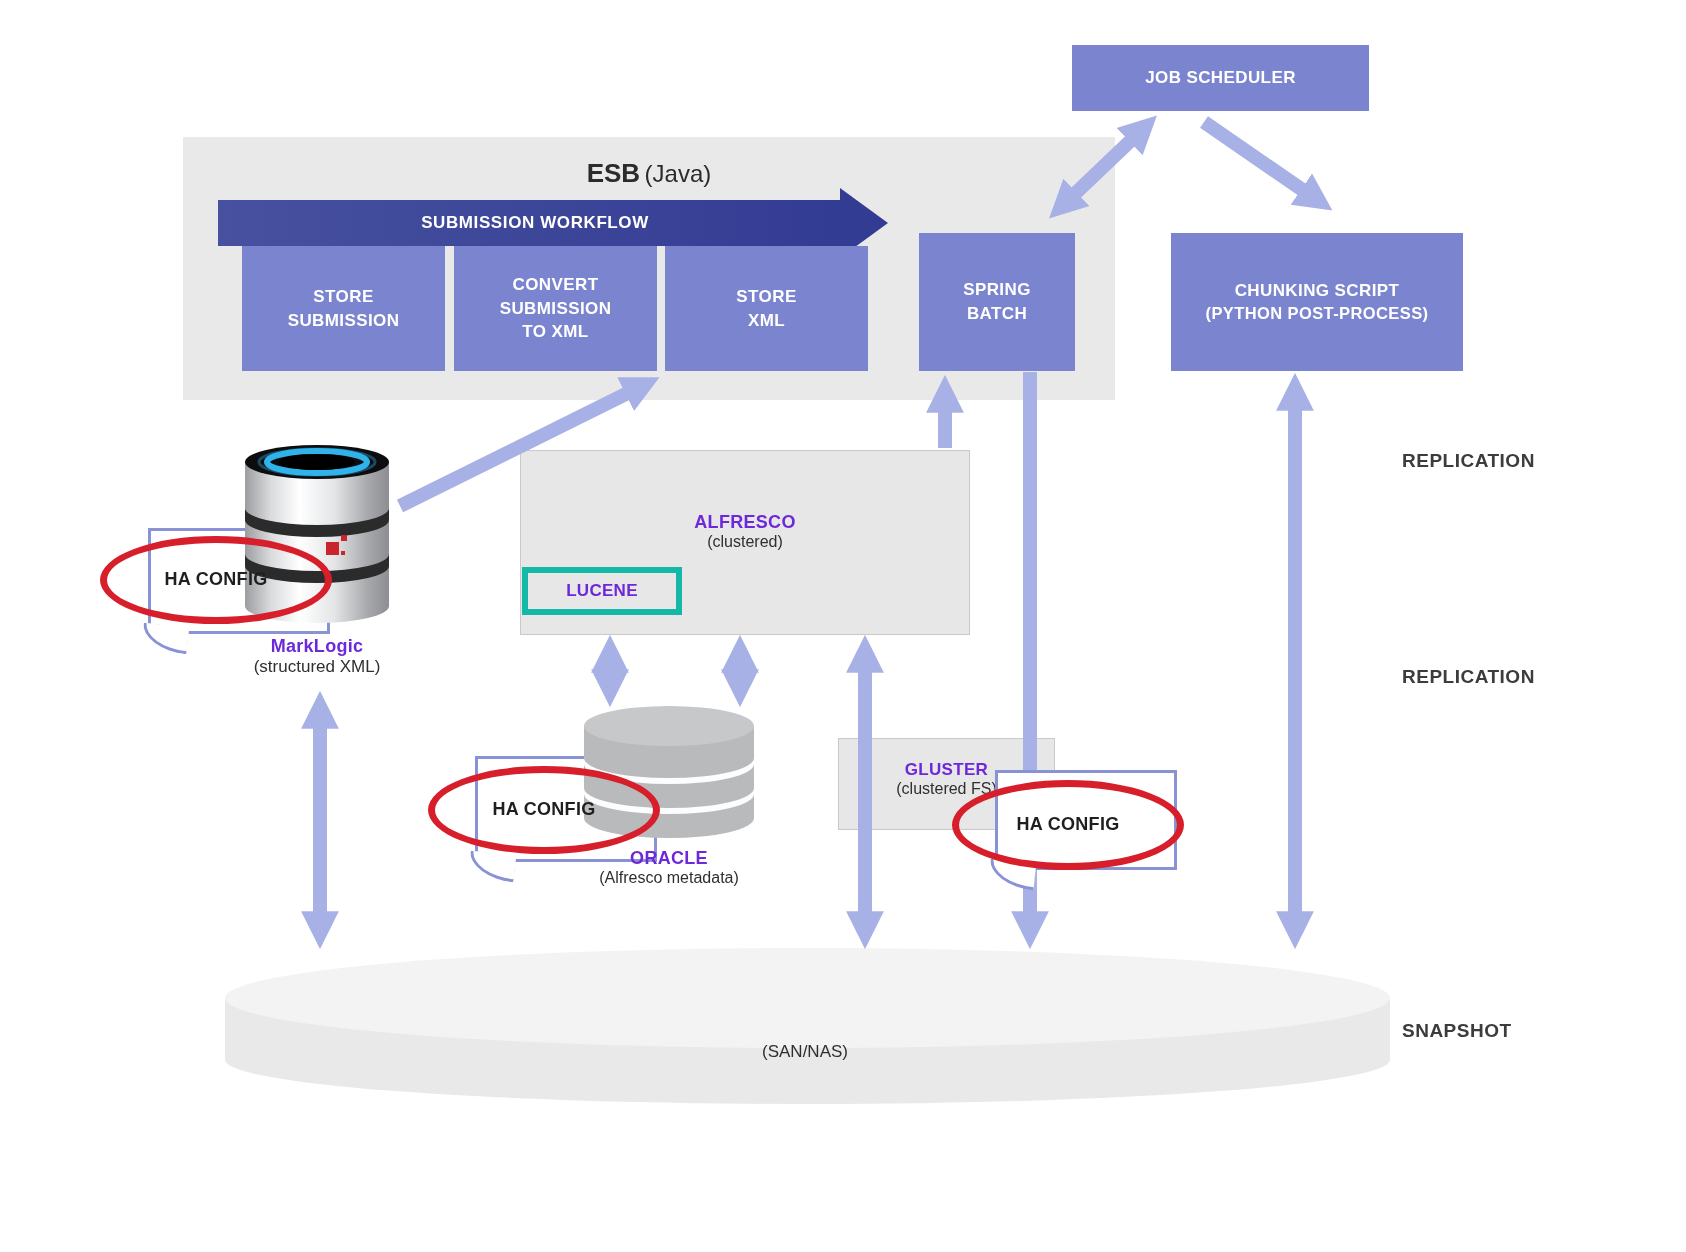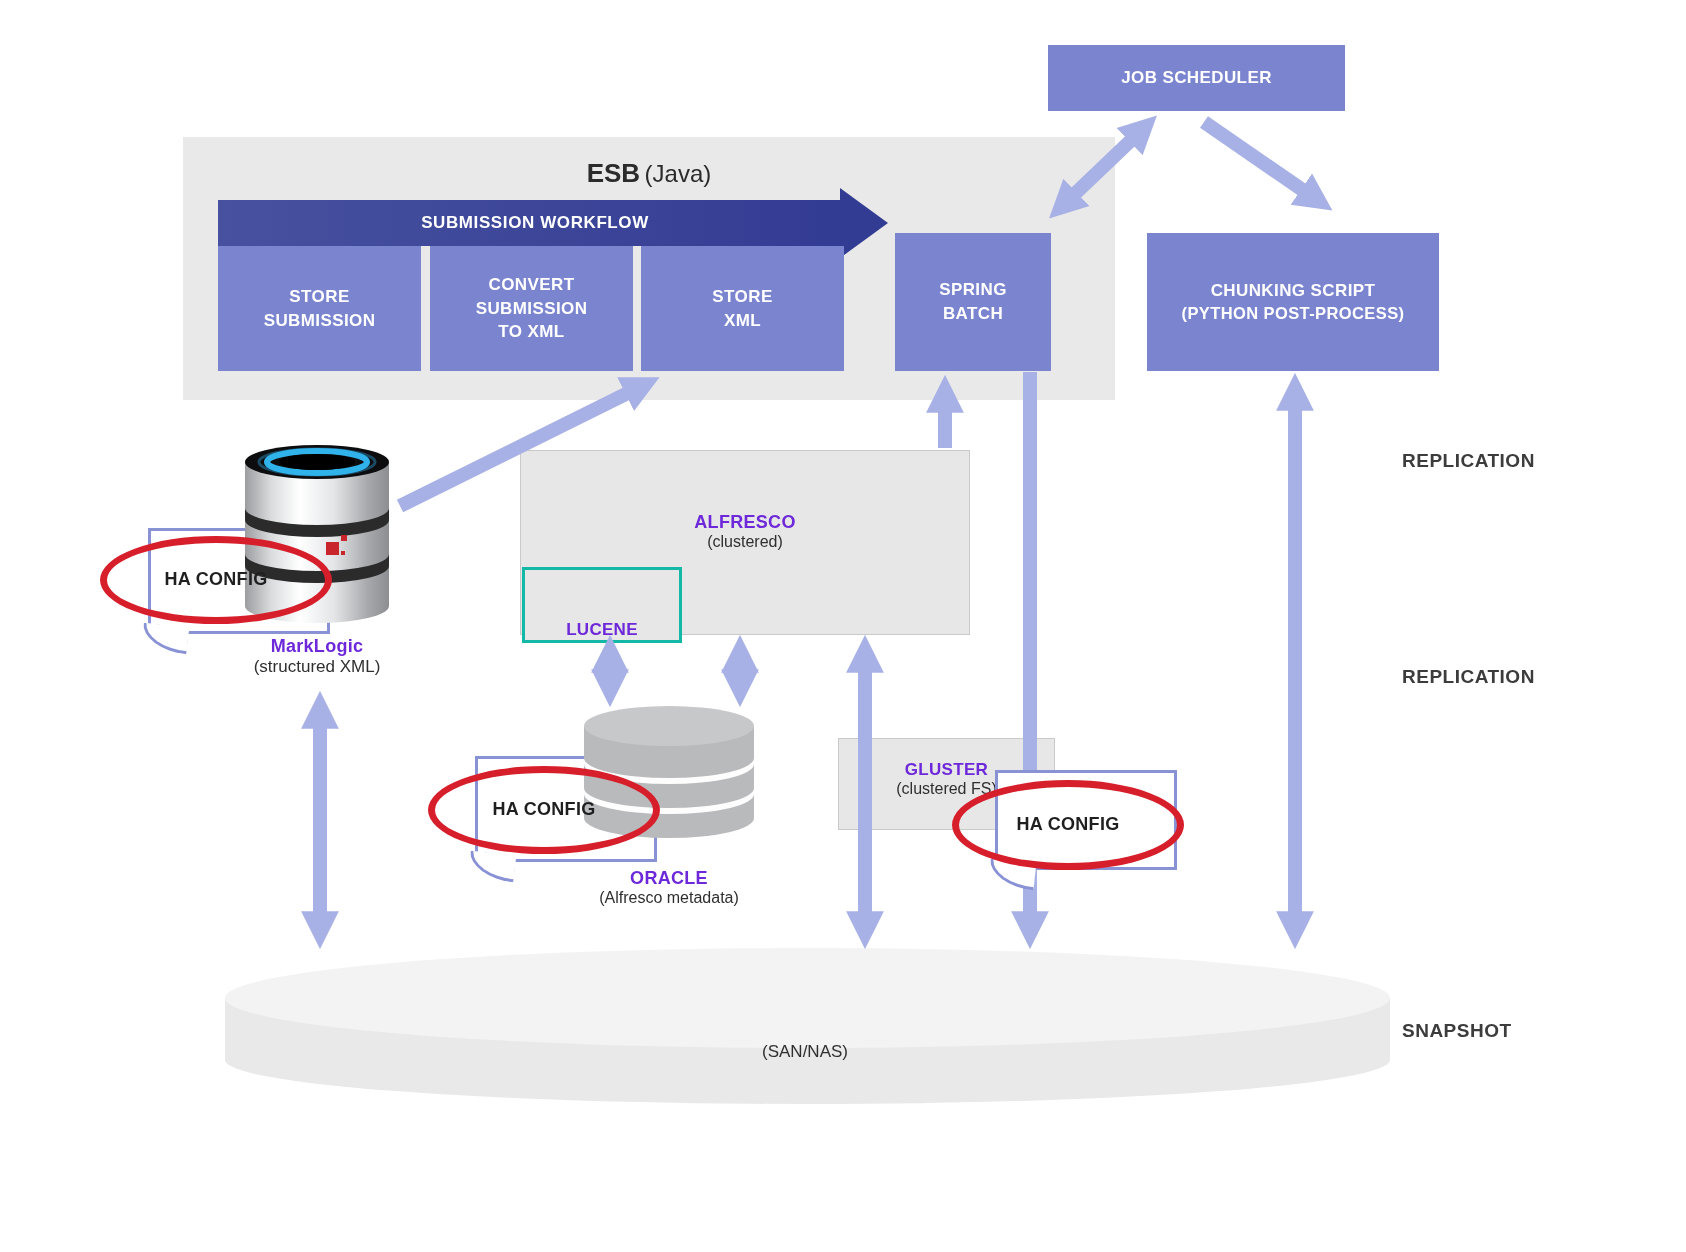--- a/index.html
+++ b/index.html
@@ -7,21 +7,21 @@
   body { font-family:"Liberation Sans", sans-serif; color:#2f2f2f; }
   .stage { position:relative; width:1686px; height:1252px; background:#fff; overflow:hidden; }
   .abs { position:absolute; }
 
   .gray-panel { background:var(--panel-gray,#e9e9e9); z-index:0; }
   .gray-box   { background:var(--box-gray,#e7e7e7); border:1px solid #c9c9c9; z-index:0; }
 
   .purple-box { background:var(--node-purple,#7b85cf); color:#fff; font-weight:bold;
                 display:flex; flex-direction:column; align-items:center; justify-content:center;
                 text-align:center; font-size:17px; letter-spacing:.4px; line-height:1.4;
-                white-space:pre-line; z-index:4; position:absolute; }
+                white-space:pre-line; z-index:4; position:absolute;margin-left:24px; }
 
   .center-text { text-align:center; }
   .name   { font-weight:bold; font-size:18px; color:#6d28d9; letter-spacing:.3px; }
   .detail { font-size:16px; color:#2f2f2f; }
   .lg     { font-size:19px; }
   .side-label { position:absolute; font-weight:bold; font-size:19px; color:#3c3c3c;
                 letter-spacing:.5px; z-index:2; }
 
   .esb-title { position:absolute; z-index:1; text-align:center; color:#2b2b2b; }
   .esb-title .t-bold   { font-weight:bold; font-size:26px; }
@@ -52,21 +52,21 @@
 <div class="stage">
 
   <div class="abs gray-panel" style="left:183px;top:137px;width:932px;height:263px;"></div>
 
   <div class="abs gray-box" style="left:520px;top:450px;width:450px;height:185px;"></div>
   <div class="abs center-text" style="left:520px;top:512px;width:450px;z-index:0;">
     <div class="name">ALFRESCO</div>
     <div class="detail">(clustered)</div>
   </div>
 
-  <div class="abs gray-box" style="left:522px;top:567px;width:160px;height:76px;border:3px solid #14b8a6;display:flex;align-items:flex-end;justify-content:center;z-index:1;">
+  <div class="abs gray-box" style="left:522px;top:567px;width:160px;height:48px;border:6px solid #14b8a6;display:flex;align-items:center;justify-content:center;z-index:1;">
     <span class="name" style="font-size:17px;">LUCENE</span>
   </div>
 
   <div class="abs gray-box" style="left:838px;top:738px;width:217px;height:92px;"></div>
   <div class="abs center-text" style="left:838px;top:760px;width:217px;z-index:0;">
     <div class="name" style="font-size:17px;">GLUSTER</div>
     <div class="detail">(clustered FS)</div>
   </div>
 
   <div class="abs" style="left:225px;top:948px;width:1165px;height:160px;z-index:0;">
@@ -110,21 +110,21 @@
     <div class="name">MarkLogic</div>
     <div class="detail" style="font-size:17px;">(structured XML)</div>
   </div>
 
   <svg class="abs" style="left:578px;top:700px;width:182px;height:152px;z-index:2;" viewBox="0 0 182 152">
     <path d="M6,26 L6,118 A85,20 0 0 0 176,118 L176,26 Z" fill="#b9babc"></path>
     <path d="M6,58 A85,20 0 0 0 176,58 L176,64 A85,20 0 0 1 6,64 Z" fill="#fdfdfd"></path>
     <path d="M6,88 A85,20 0 0 0 176,88 L176,94 A85,20 0 0 1 6,94 Z" fill="#fdfdfd"></path>
     <ellipse cx="91" cy="26" rx="85" ry="20" fill="#c7c8ca"></ellipse>
   </svg>
-  <div class="abs center-text" style="left:559px;top:848px;width:220px;z-index:2;margin-top:20px;">
+  <div class="abs center-text" style="left:559px;top:848px;width:220px;z-index:2;">
     <div class="name">ORACLE</div>
     <div class="detail">(Alfresco metadata)</div>
   </div>
 
   <div class="side-label" style="left:1402px;top:450px;">REPLICATION</div>
   <div class="side-label" style="left:1402px;top:666px;">REPLICATION</div>
   <div class="side-label" style="left:1402px;top:1020px;">SNAPSHOT</div>
 
   <svg class="abs" style="left:0;top:0;width:1686px;height:1252px;z-index:3;pointer-events:none;" viewBox="0 0 1686 1252">
     <defs>

